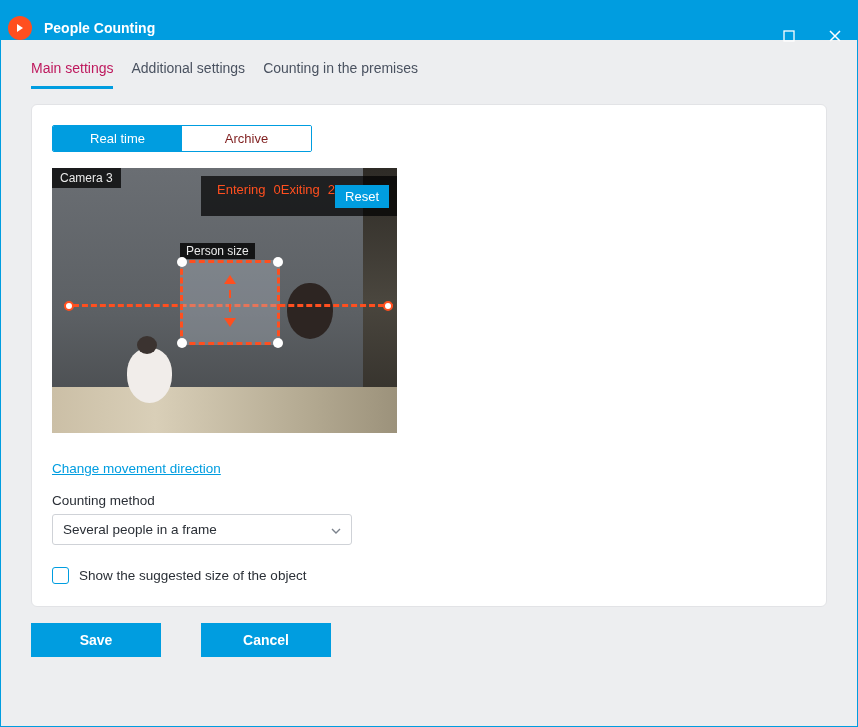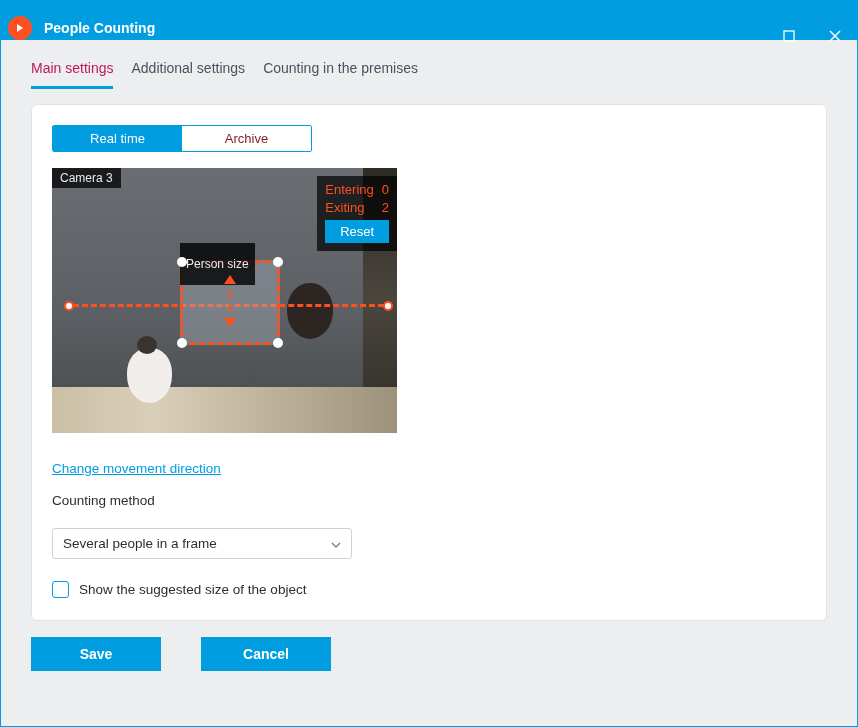--- a/index.html
+++ b/index.html
@@ -103,22 +103,22 @@
     overflow: hidden;
   }
   .preview .camera-label {
     position: absolute; left: 0; top: 0;
     background: rgba(0,0,0,0.75); color: #eaeaea;
     font-size: 12px; padding: 3px 8px;
   }
   .preview .counter-box {
     position: absolute; right: 0; top: 8px;
     background: rgba(0,0,0,0.7);
-    padding: 5px 8px 8px 8px;
-    display: flex; flex-direction: column; align-items: stretch;
+    padding: 5px 8px 8px 16px;
+    display: flex; flex-direction: row; align-items: stretch;
     min-width: 72px;
   }
   .preview .counter-row {
     display: flex; justify-content: space-between; gap: 8px;
     color: #ff4f1f; font-size: 13px; line-height: 1.35;
   }
   .preview .reset-btn {
     margin-top: 4px;
     background: #009de0; color: #fff; border: none;
     font-size: 13px; padding: 4px 10px; cursor: pointer;
@@ -136,21 +136,21 @@
     width: 10px; height: 10px; background: #fff; border-radius: 50%;
     position: absolute;
   }
   .person-box .h-tl { left: -6px; top: -6px; }
   .person-box .h-tr { right: -6px; top: -6px; }
   .person-box .h-bl { left: -6px; bottom: -6px; }
   .person-box .h-br { right: -6px; bottom: -6px; }
   .person-box .label {
     position: absolute; left: -3px; top: -20px;
     background: rgba(0,0,0,0.8); color: #eaeaea;
-    font-size: 12px; padding: 14px 6px;
+    font-size: 12px; padding: 1px 6px;
   }
   .person-box .arrows {
     position: absolute; left: 50%; top: 12px; transform: translateX(-50%);
     display: flex; flex-direction: column; align-items: center; gap: 6px;
   }
   .person-box .arrow-up, .person-box .arrow-down {
     width: 0; height: 0; border-left: 6px solid transparent; border-right: 6px solid transparent;
   }
   .person-box .arrow-up   { border-bottom: 9px solid #ff4f1f; }
   .person-box .arrow-down { border-top: 9px solid #ff4f1f; }
@@ -180,21 +180,21 @@
 
   
   .link {
     color: #009de0; text-decoration: underline;
     font-size: 13.5px; cursor: pointer;
     display: inline-block; margin-top: 28px;
   }
 
   
   .field-label {
-    font-size: 13.5px; color: #2a2f36; margin-top: 16px; margin-bottom: 20px;
+    font-size: 13.5px; color: #2a2f36; margin-top: 16px; margin-bottom: 6px;
   }
 
   
   .select {
     width: 300px;
     border: 1px solid #cfd2d7; border-radius: 3px;
     padding: 7px 10px;
     font-size: 13.5px; color: #2a2f36;
     display: flex; justify-content: space-between; align-items: center;
     cursor: pointer; background: #fff;

